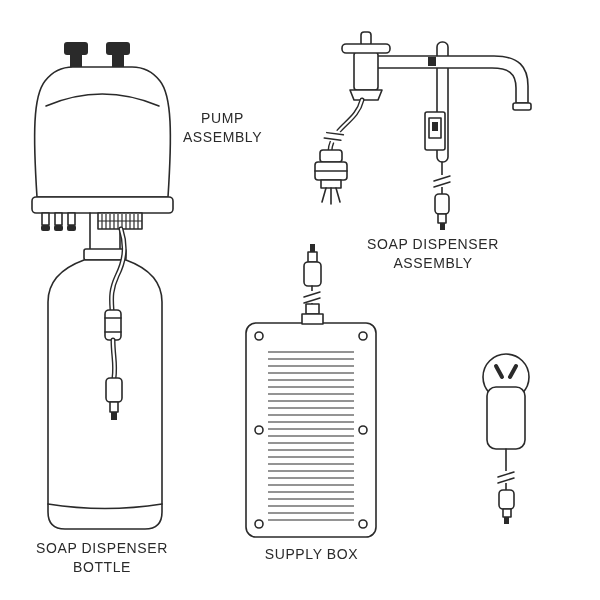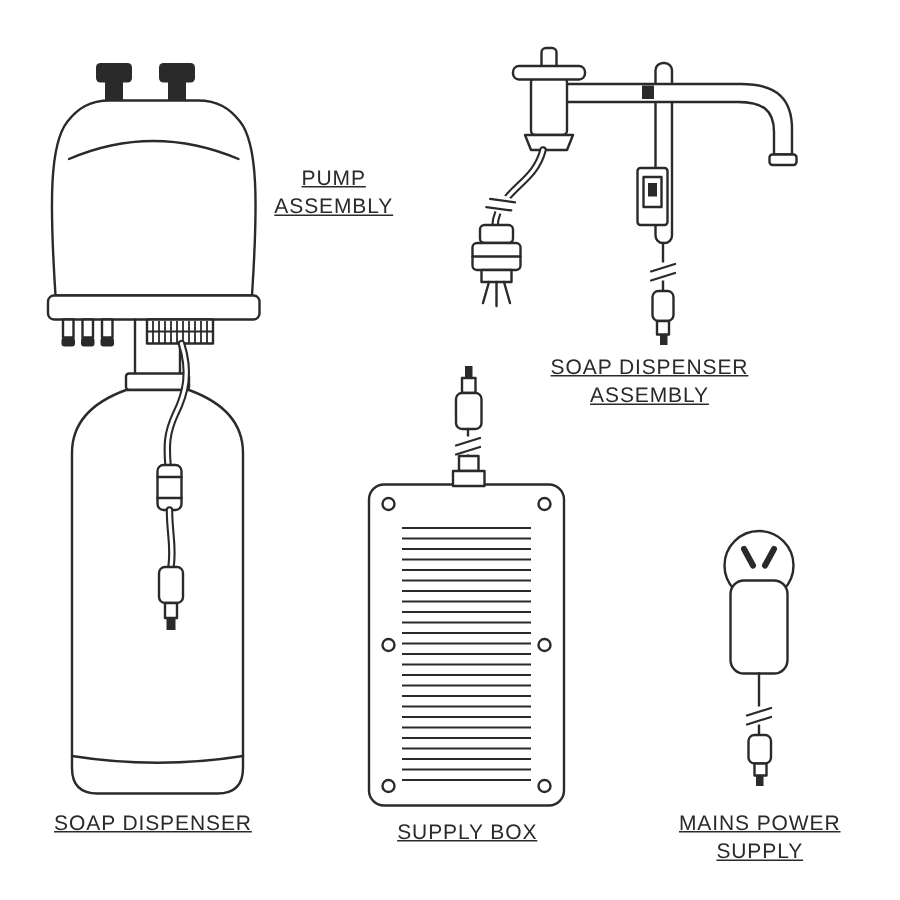--- a/index.html
+++ b/index.html
@@ -9,21 +9,21 @@
   svg{display:block;position:absolute;left:0;top:0;}
   .ln{fill:#fff;stroke:var(--line);stroke-width:1.6;stroke-linejoin:round;stroke-linecap:round;}
   .ln-nf{fill:none;stroke:var(--line);stroke-width:1.6;stroke-linejoin:round;stroke-linecap:round;}
   .thin{fill:none;stroke:var(--line);stroke-width:1.2;}
   .blk{fill:var(--line);stroke:none;}
   .tube-o{fill:none;stroke:var(--line);stroke-width:5;stroke-linecap:round;}
   .tube-i{fill:none;stroke:#fff;stroke-width:2.2;stroke-linecap:round;}
   .slot{fill:none;stroke:var(--line);stroke-width:4;stroke-linecap:round;}
   .brkline{fill:none;stroke:var(--line);stroke-width:1.5;stroke-linecap:round;}
   .lbl{position:absolute;text-align:center;font-size:14px;line-height:19px;
-       color:var(--line);letter-spacing:.6px;text-decoration:underline;}
+       color:var(--line);letter-spacing:.6px;}
 </style>
 </head>
 <body>
 
 <div class="canvas">
 
   <svg width="600" height="600" viewBox="0 0 600 600">
     <defs>
       <g id="brk">
         <rect x="-9" y="-6" width="18" height="12" fill="#fff"></rect>
@@ -159,25 +159,22 @@
     <div>ASSEMBLY</div>
   </div>
 
   <div class="lbl" style="left:337px;top:235px;width:192px;">
     <div>SOAP DISPENSER</div>
     <div>ASSEMBLY</div>
   </div>
 
   <div class="lbl" style="left:18px;top:539px;width:168px;">
     <div>SOAP DISPENSER</div>
+    <div>BOTTLE</div>
   </div>
 
   <div class="lbl" style="left:238px;top:545px;width:147px;">
     <div>SUPPLY BOX</div>
     <div></div>
   </div>
 
-  <div class="lbl" style="left:428px;top:539px;width:157px;">
-    <div>MAINS POWER</div>
-    <div>SUPPLY</div>
-  </div>
 
 </div>
 
 </body></html>

